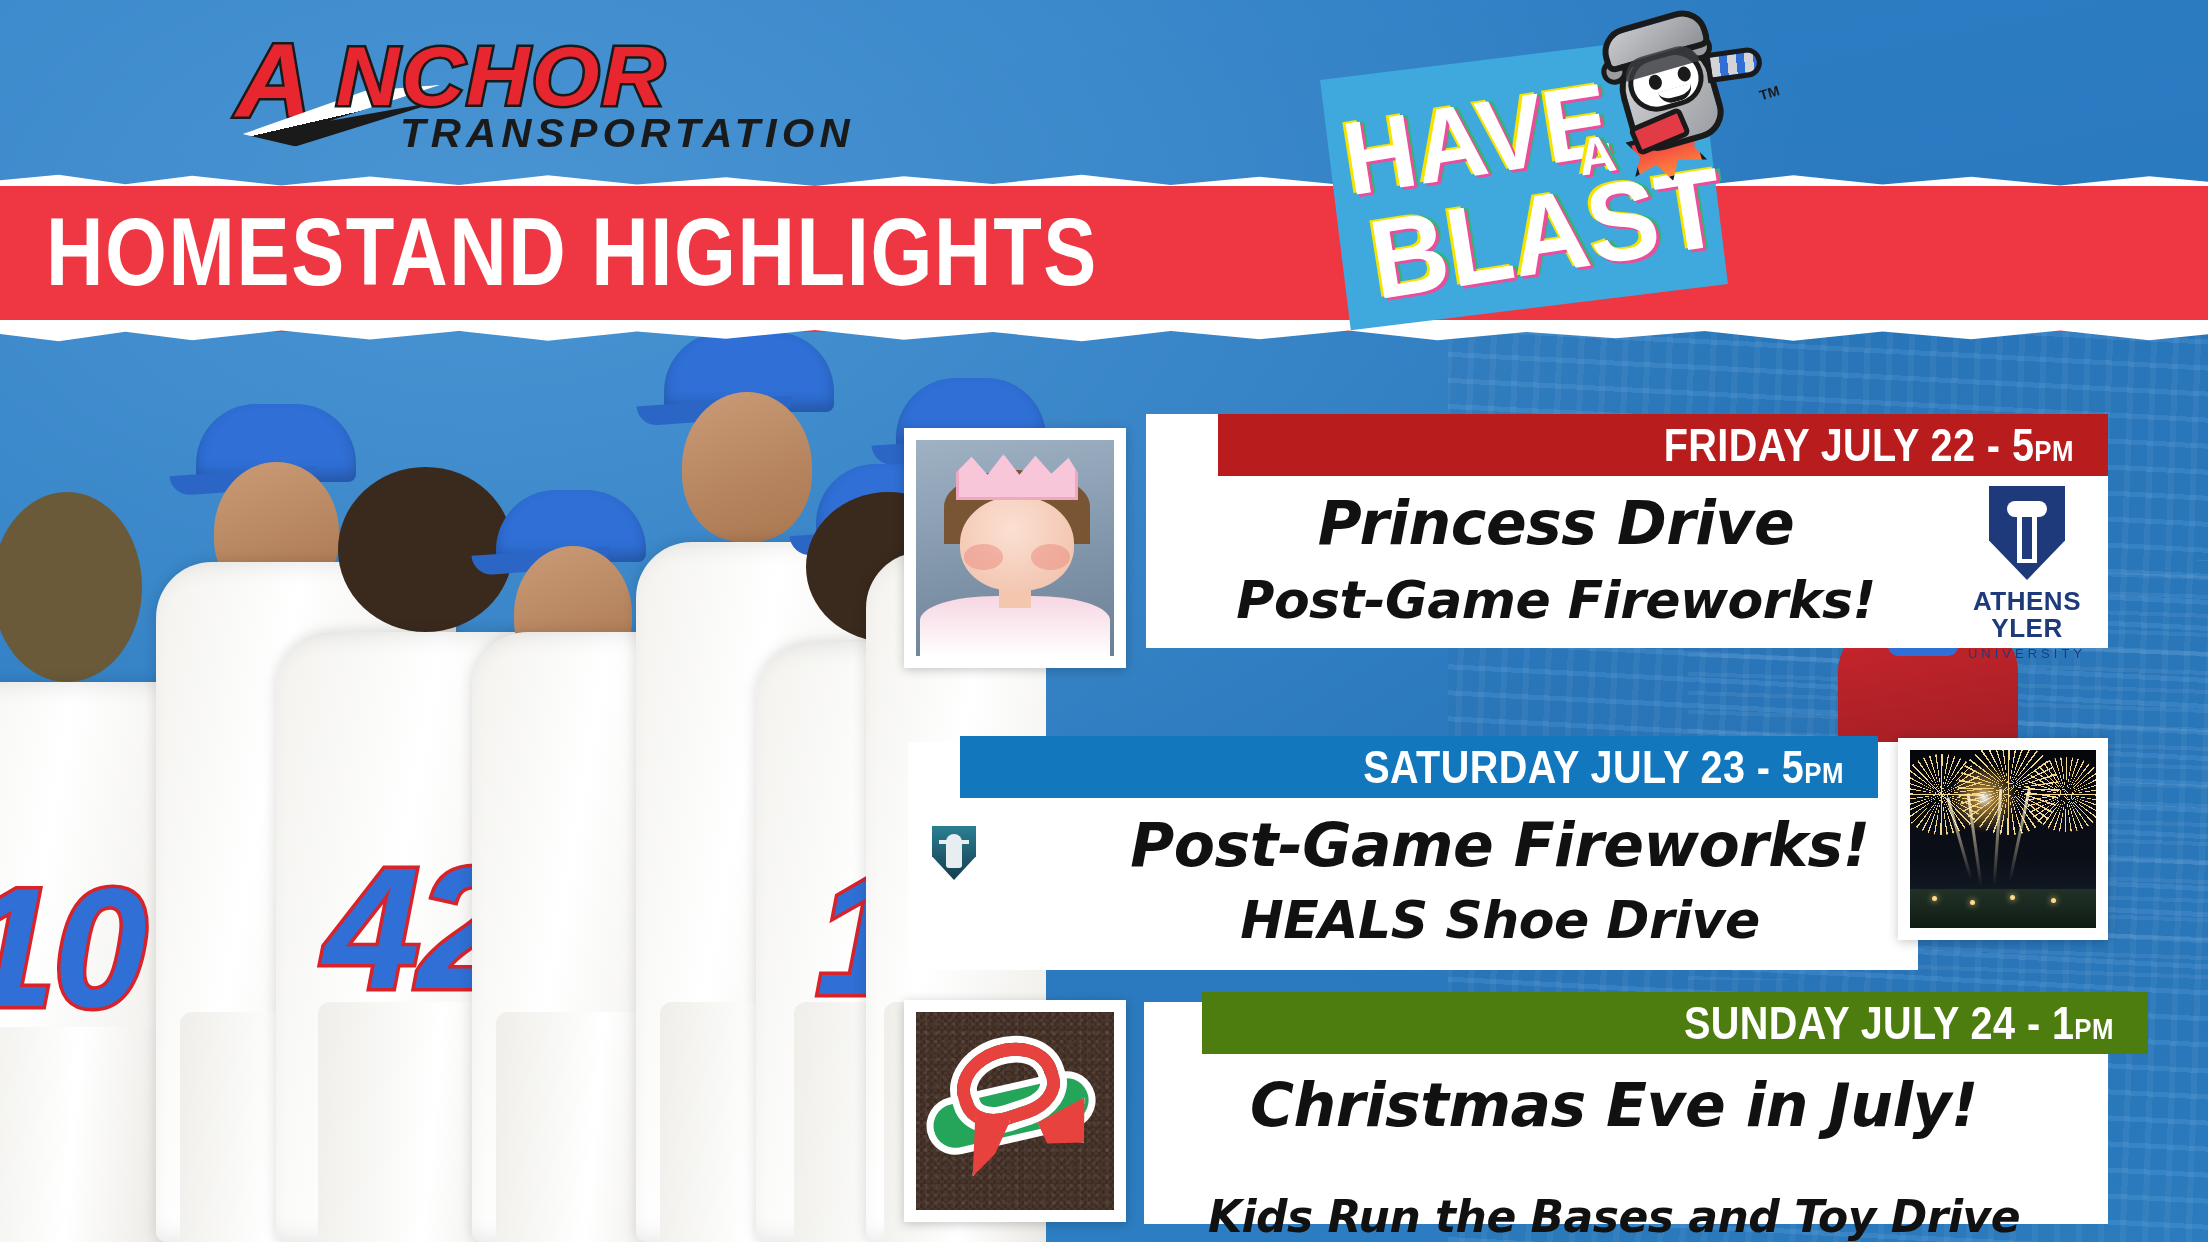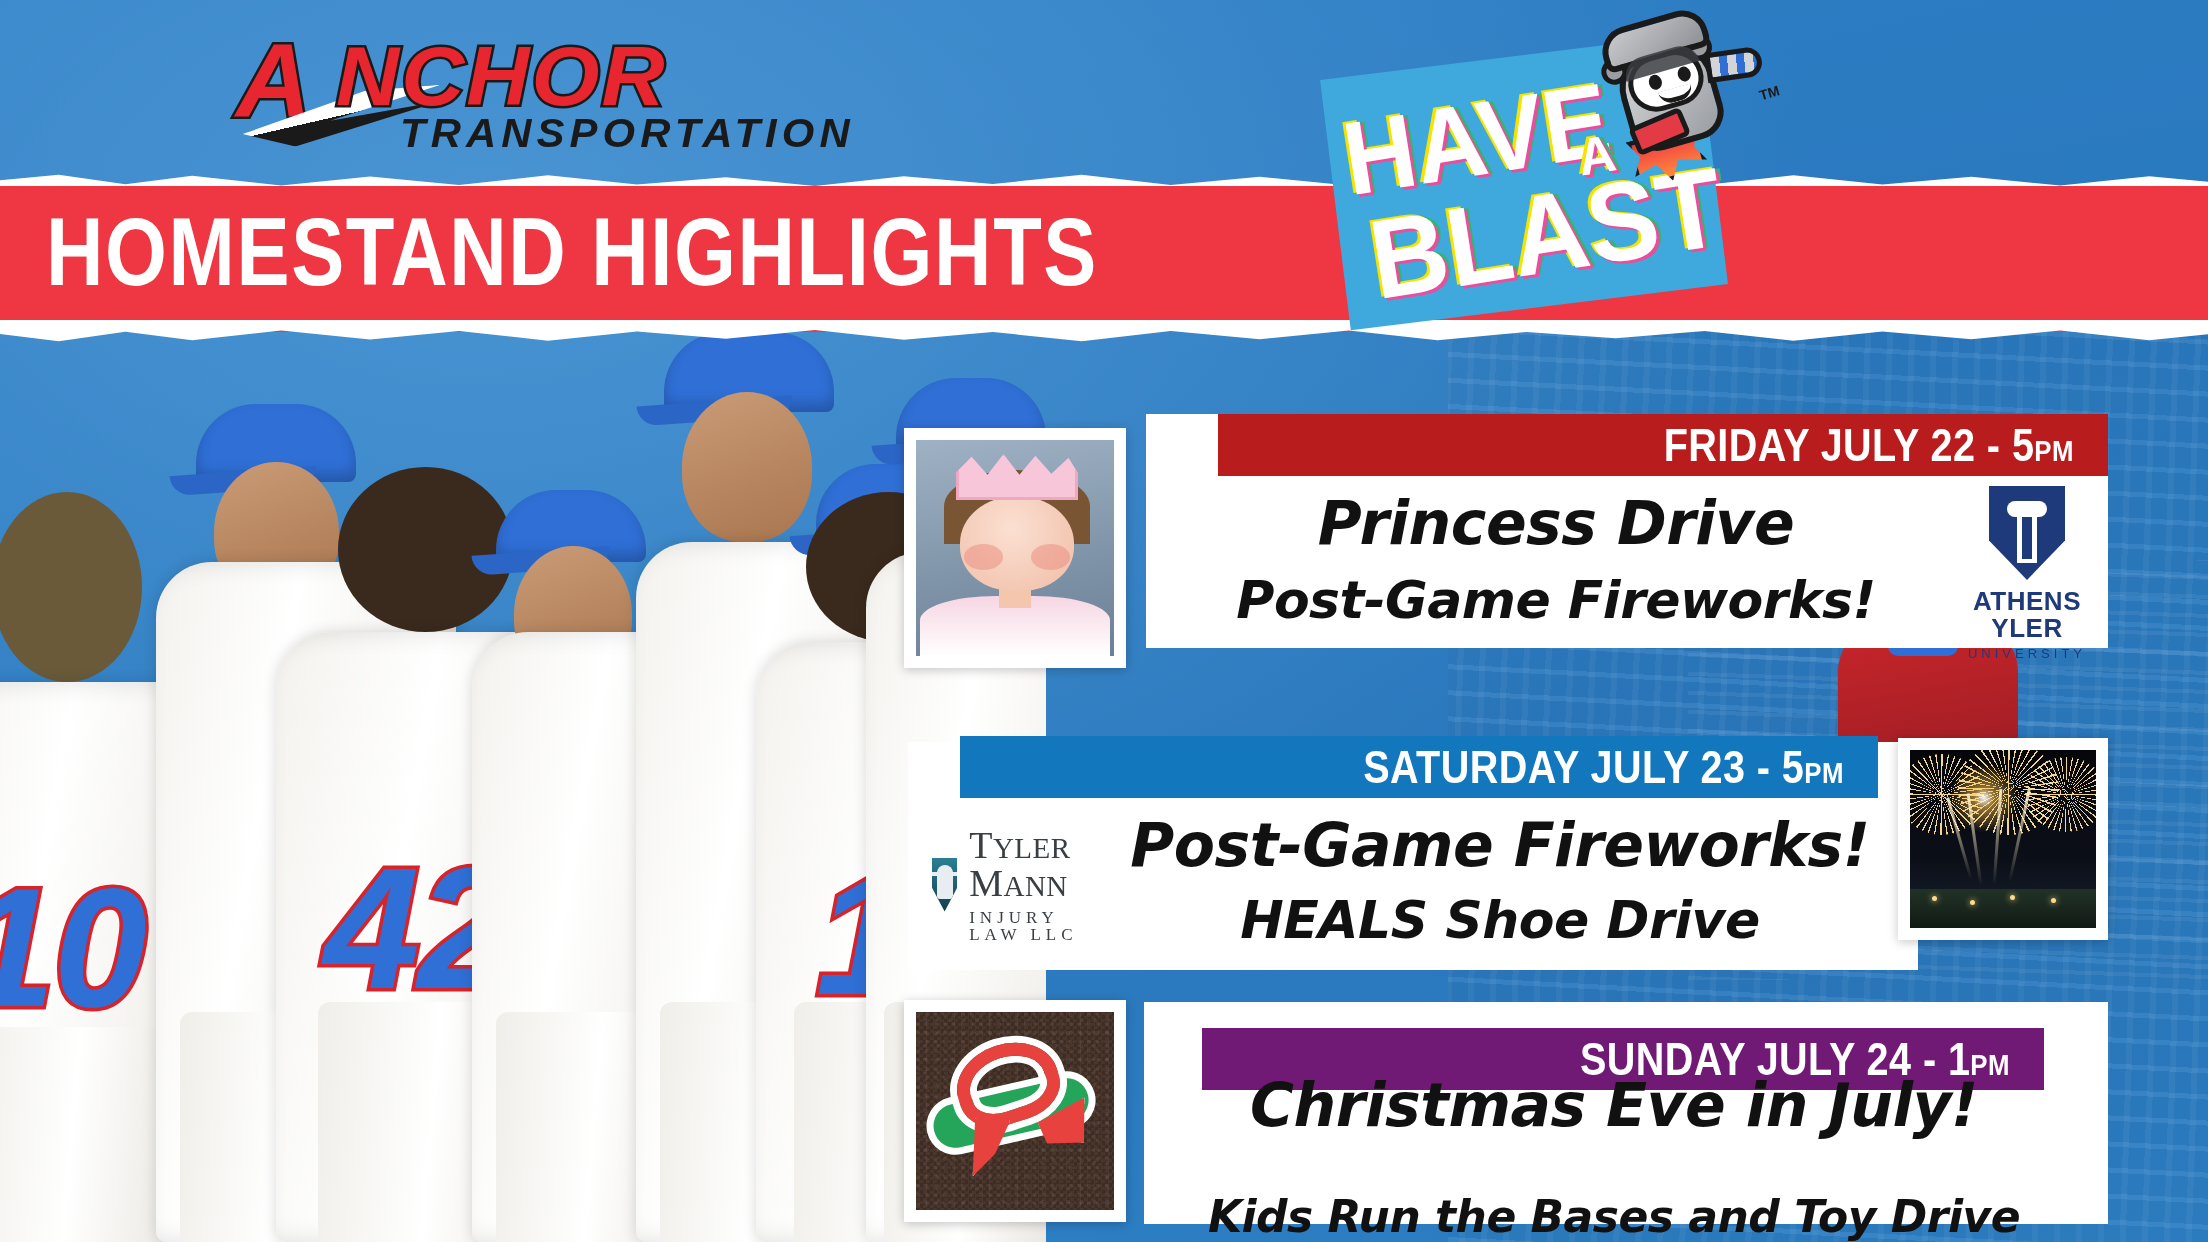--- a/index.html
+++ b/index.html
@@ -421,24 +421,20 @@
       <span class="card-head-text"><span>SATURDAY JULY 23 - 5</span><span class="ampm">PM</span></span>
     </div>
     <div class="line1" style="left:1090px; top:810px; width:820px;">Post-Game Fireworks!</div>
     <div class="line2" style="left:1090px; top:890px; width:820px;">HEALS Shoe Drive</div>
 
     <div class="tyler" style="left:932px; top:826px;">
       <div class="ty-shield">
         <div class="ty-helm"></div>
           <div class="ty-bar"></div>
       </div>
-      <div class="ty-names">
-        <div class="ty-main"><span>T</span><span class="sm">YLER</span><span style="display:inline-block;width:10px"></span><span>M</span><span class="sm">ANN</span></div>
-        <div class="ty-sub">INJURY LAW LLC</div>
-      </div>
     </div>
 
     <div class="photo-frame" style="left:1898px; top:738px; width:210px; height:202px;">
       <div class="photo-inner">
         <div class="fw-bg"></div>
         <div class="burst spk" style="left:-6%; top:2%; width:46%; height:46%;"></div>
         <div class="burst spk" style="left:26%; top:-4%; width:54%; height:52%;"></div>
         <div class="burst spk" style="left:62%; top:4%; width:44%; height:42%;"></div>
         <div class="burst" style="left:18%; top:6%; width:44%; height:42%;"></div>
         <div class="fw-trail" style="left:26%; top:26%; height:48%; transform:rotate(-16deg);"></div>
@@ -449,21 +445,21 @@
         <div class="fw-light" style="left:12%; bottom:15%;"></div>
         <div class="fw-light" style="left:32%; bottom:13%;"></div>
         <div class="fw-light" style="left:54%; bottom:16%;"></div>
         <div class="fw-light" style="left:76%; bottom:14%;"></div>
       </div>
     </div>
   </div>
 
   <div class="card">
     <div class="card-body" style="left:1144px; top:1002px; width:964px; height:222px;"></div>
-    <div class="card-head" style="left:1202px; top:992px; width:842px; height:62px; background:#701a75;margin-top:36px;">
+    <div class="card-head" style="left:1202px; top:992px; width:946px; height:62px; background:#4d7c0f;">
       <span class="card-head-text"><span>SUNDAY JULY 24 - 1</span><span class="ampm">PM</span></span>
     </div>
     <div class="line1" style="left:1144px; top:1070px; width:940px;">Christmas Eve in July!</div>
     <div class="line2" style="left:1144px; top:1191px; width:940px; font-size:44px;">Kids Run the Bases and Toy Drive</div>
 
     <div class="photo-frame" style="left:904px; top:1000px; width:222px; height:222px;">
       <div class="photo-inner">
         <div class="dirt-bg"></div>
         <div class="dl-green"></div>
         <div class="dl-red"></div>

